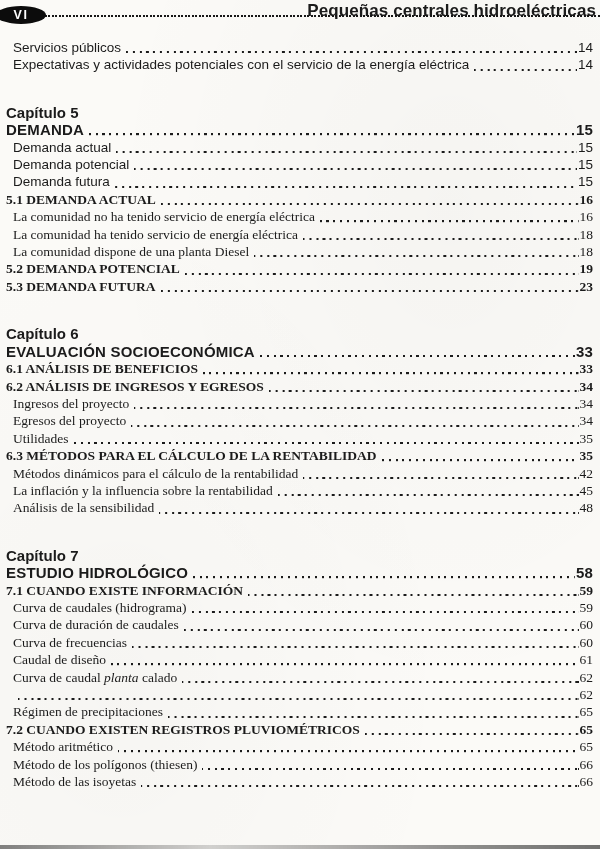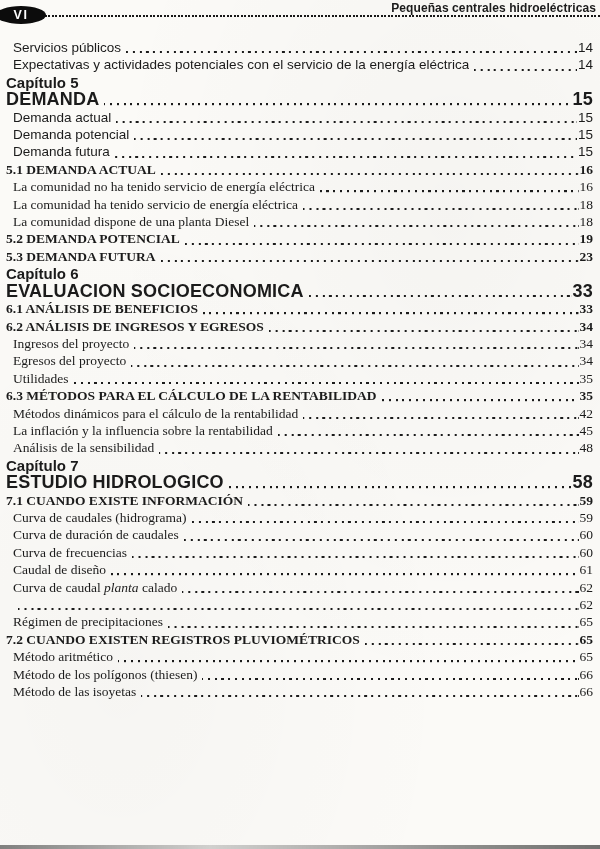--- a/index.html
+++ b/index.html
@@ -14,58 +14,58 @@
       #fbfaf7;
     color: #1b1b1b;
     font-family: "Liberation Sans", sans-serif;
     overflow: hidden;
     box-sizing: border-box;
   }
   
   .hdr { position: relative; height: 26px; }
   .running-title {
     position: absolute; top: 1px; right: 4px;
-    font-size: 12px; font-weight: 700; letter-spacing: 0.1px;
+    font-size: 17px; font-weight: 700; letter-spacing: 0.1px;
   }
   .dotted-rule {
     position: absolute; top: 15px; left: 38px; right: 0;
     height: 2px;
     background-image: repeating-linear-gradient(90deg, #161616 0 1.7px, transparent 1.7px 3.5px);
   }
   .page-badge {
     position: absolute; top: 6px; left: -4px;
     width: 50px; height: 18px;
     background: #0c0c0c;
     border-radius: 50%;
     color: #fff;
     display: flex; align-items: center; justify-content: center;
     font-size: 12.5px; font-weight: 700; letter-spacing: 1.5px;
   }
   
   .toc { margin: 13px 7px 0 6px; }
-  .group.gap-chapter { margin-top: 0; }
+  .group.gap-chapter { margin-top: 30px; }
   .group.gap-section { margin-top: 0; font-family: Liberation Serif, serif; }
   .row {
     display: flex; align-items: baseline;
     line-height: 17.4px; font-size: 13.5px;
     white-space: nowrap;
   }
   .row .label { overflow: hidden; }
   .leader {
     flex: 1 1 auto; min-width: 10px;
     height: 2.2px;
     align-self: flex-end;
     margin: 0 1px 3px 5px;
     background-image: repeating-linear-gradient(90deg, #1b1b1b 0 2.1px, transparent 2.1px 6.8px);
     background-position: right bottom;
   }
   .pagenum { flex: 0 0 auto; }
   .row.sub { padding-left: 7px; font-weight: 400; }
   .row.section { font-weight: 700; }
-  .row.chapter-title { font-weight: 700; font-size: 18px; letter-spacing: 0.2px; }
+  .row.chapter-title { font-weight: 700; font-size: 15px; letter-spacing: 0.2px; }
   .chapter-label { font-weight: 700; font-size: 15px; line-height: 17.4px; }
   
   .bottom-edge {
     position: absolute; bottom: 0; left: 0; right: 0; height: 4px;
     background: linear-gradient(90deg, rgba(30,30,30,.55), rgba(90,90,90,.25) 35%, rgba(40,40,40,.5) 75%, rgba(20,20,20,.6));
     filter: blur(0.6px);
   }
 </style>
 </head>
 <body>

